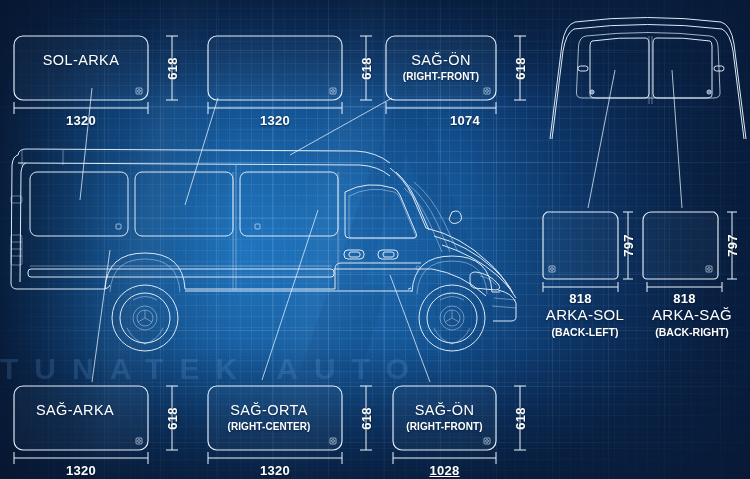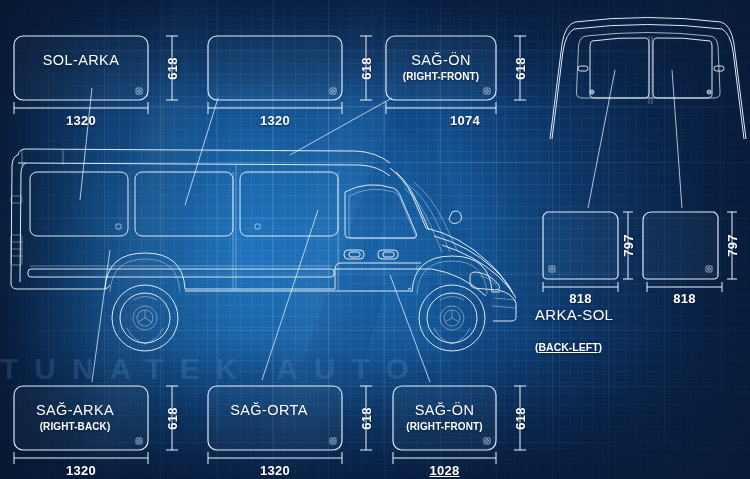--- a/index.html
+++ b/index.html
@@ -85,25 +85,25 @@
   .dimtxt{
     position:absolute;color:#ffffff;font-size:13px;font-weight:700;
     letter-spacing:.3px;text-shadow:0 1px 2px rgba(0,20,50,.75);
     user-select:none;white-space:nowrap;text-align:center;
   }
   .dimtxt.vert{
     transform-origin:center center;
     transform:rotate(-90deg);
   }
   .sidelbl{
-    position:absolute;text-align:left;color:#ffffff;
+    position:absolute;text-align:center;color:#ffffff;
     text-shadow:0 1px 3px rgba(0,20,50,.7);user-select:none;white-space:nowrap;
   }
   .sidelbl .tr{display:block;font-size:15px;letter-spacing:.3px;line-height:1.1;}
-  .sidelbl .en{display:block;font-size:10.5px;font-weight:700;margin-top:17px;text-decoration:underline;}
+  .sidelbl .en{display:block;font-size:10.5px;font-weight:700;margin-top:2px;}
 </style>
 </head>
 <body>
 
 <div id="stage">
 
   <div class="bg-base"></div>
   <div class="bg-grid-fine"></div>
   <div class="bg-grid-coarse"></div>
   <div class="bg-noise"></div>
@@ -434,24 +434,24 @@
   <div class="dimtxt" style="left:14px;top:113px;width:134px;">1320</div>
   <div class="dimtxt" style="left:208px;top:113px;width:134px;">1320</div>
   <div class="dimtxt" style="left:386px;top:113px;width:110px;margin-left:24px;">1074</div>
 
   <div class="dimtxt vert" style="left:152px;top:61px;width:40px;">618</div>
   <div class="dimtxt vert" style="left:346px;top:61px;width:40px;">618</div>
   <div class="dimtxt vert" style="left:500px;top:61px;width:40px;">618</div>
 
   <div class="lbl" style="left:14px;top:402px;width:122px;">
     <span class="tr">SAĞ-ARKA</span>
-    <span class="en">(RIGHT-BACK)</span>
   </div>
   <div class="lbl" style="left:208px;top:402px;width:122px;">
     <span class="tr">SAĞ-ORTA</span>
+    <span class="en">(RIGHT-CENTER)</span>
   </div>
   <div class="lbl" style="left:393px;top:402px;width:103px;">
     <span class="tr">SAĞ-ÖN</span>
     <span class="en">(RIGHT-FRONT)</span>
   </div>
 
   <div class="dimtxt" style="left:14px;top:463px;width:134px;">1320</div>
   <div class="dimtxt" style="left:208px;top:463px;width:134px;">1320</div>
   <div class="dimtxt" style="left:393px;top:463px;width:103px;text-decoration:underline;">1028</div>
 
@@ -461,14 +461,18 @@
 
   <div class="dimtxt" style="left:543px;top:291px;width:75px;">818</div>
   <div class="dimtxt" style="left:647px;top:291px;width:75px;">818</div>
   <div class="dimtxt vert" style="left:608px;top:238px;width:40px;">797</div>
   <div class="dimtxt vert" style="left:712px;top:238px;width:40px;">797</div>
 
   <div class="sidelbl" style="left:535px;top:307px;width:100px;">
     <span class="tr">ARKA-SOL</span>
     <span class="en">(BACK-LEFT)</span>
   </div>
+  <div class="sidelbl" style="left:637px;top:307px;width:110px;">
+    <span class="tr">ARKA-SAĞ</span>
+    <span class="en">(BACK-RIGHT)</span>
+  </div>
 
 </div>
 
 </body></html>

